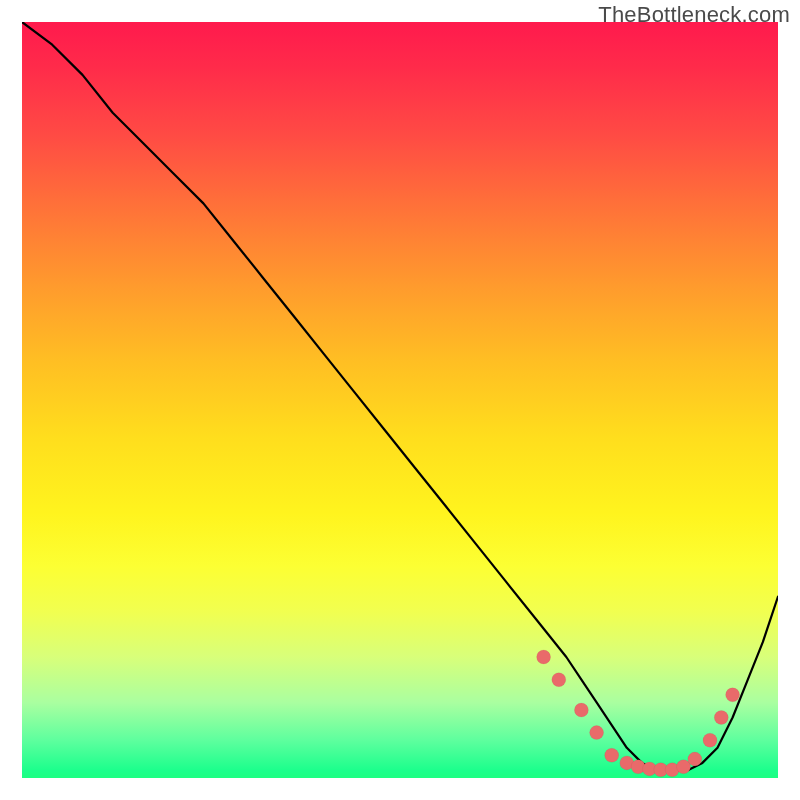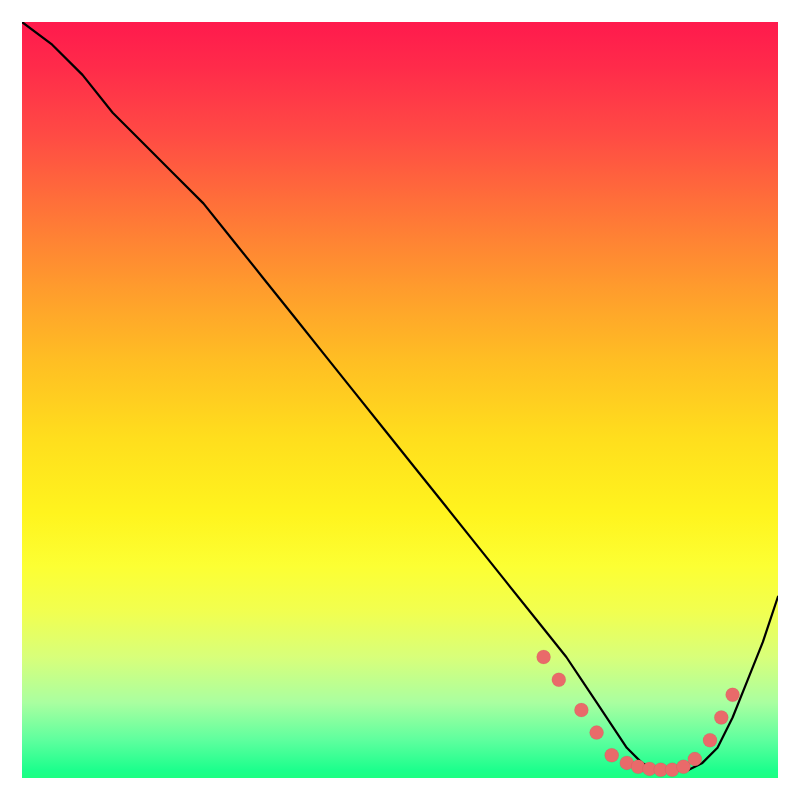--- a/index.html
+++ b/index.html
@@ -77,20 +77,21 @@
     stroke: #000000;
     stroke-width: 2.2;
     stroke-linecap: round;
     stroke-linejoin: round;
   }
 </style>
 </head>
 <body>
 
 <div class="container">
+  <div class="watermark">TheBottleneck.com</div>
 
   <div class="plot-area">
     <div class="gradient-bg"></div>
 
     <svg class="curve" viewBox="0 0 756 756" preserveAspectRatio="none">
       <path id="curve-path" class="curve-line" d="M0.0 0.0 L30.2 22.7 L60.5 52.9 L90.7 90.7 L121.0 121.0 L151.2 151.2 L181.4 181.4 L211.7 219.2 L241.9 257.0 L272.2 294.8 L302.4 332.6 L332.6 370.4 L362.9 408.2 L393.1 446.0 L423.4 483.8 L453.6 521.6 L483.8 559.4 L514.1 597.2 L544.3 635.0 L559.4 657.7 L574.6 680.4 L589.7 703.1 L604.8 725.8 L619.9 740.9 L635.0 748.4 L650.2 748.4 L665.3 748.4 L680.4 740.9 L695.5 725.8 L710.6 695.5 L725.8 657.7 L740.9 619.9 L756.0 574.6"></path>
       <g id="dots">
           <circle class="dot" cx="521.6" cy="635.0" r="7"></circle>
           <circle class="dot" cx="536.8" cy="657.7" r="7"></circle>
           <circle class="dot" cx="559.4" cy="688.0" r="7"></circle>

